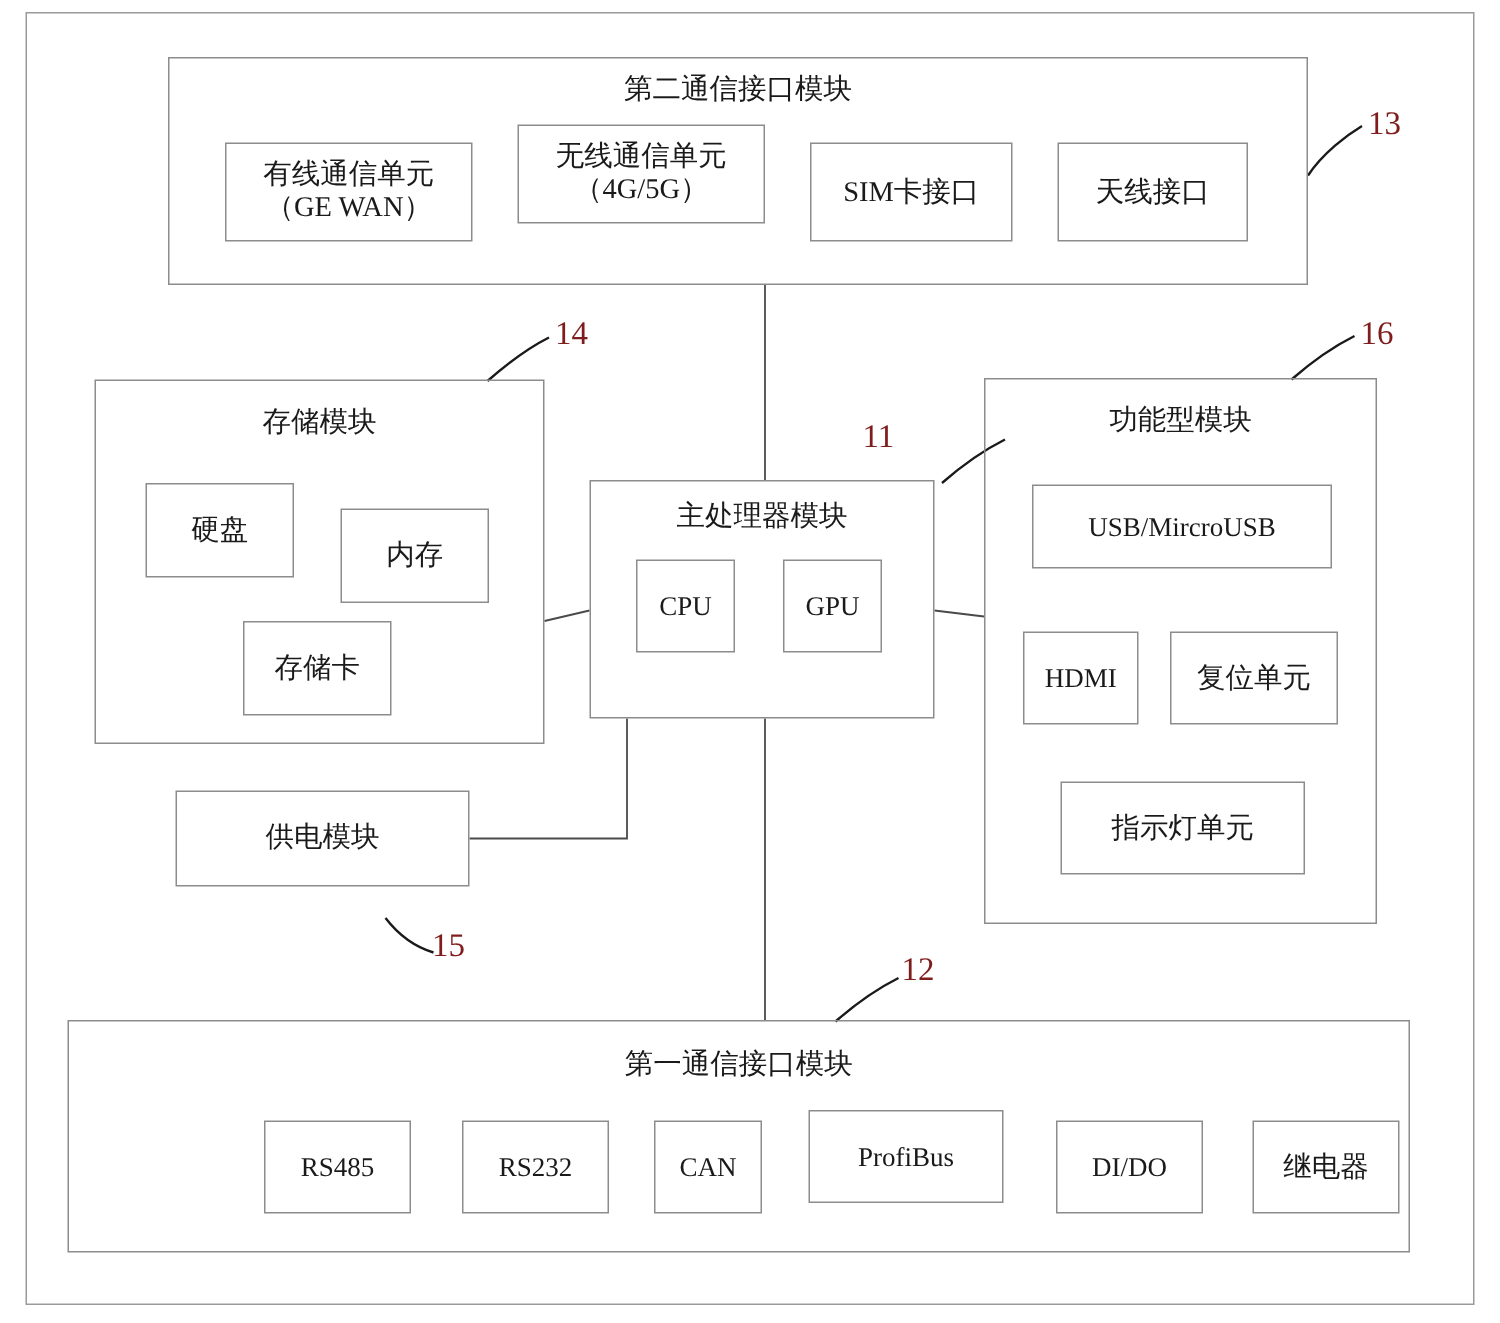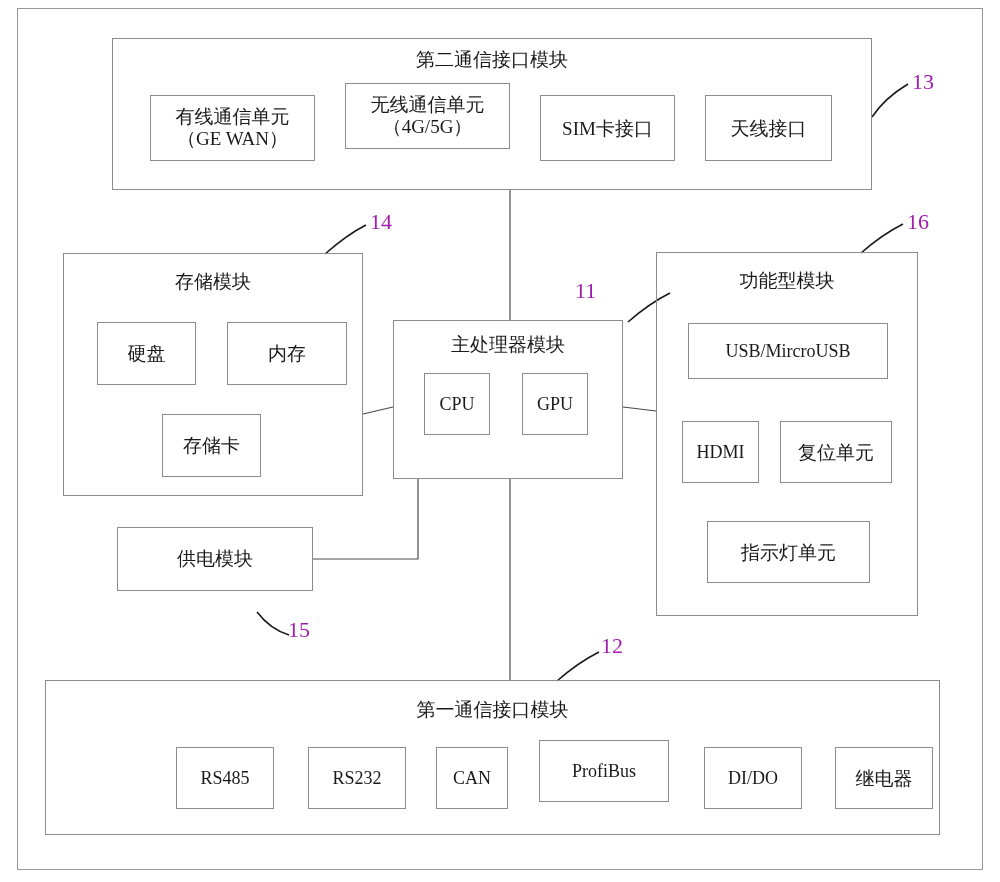--- a/index.html
+++ b/index.html
@@ -60,21 +60,21 @@
   .leaf.cjk { font-size: 19px; }
   .leaf .two-line {
     display: block;
     line-height: 22px;
   }
   .ref-num {
     position: absolute;
     font-size: 22px;
     line-height: 24px;
     font-family: "Liberation Serif", "DejaVu Serif", serif;
-    color: #a21caf;
+    color: #7f1d1d;
   }
   svg.wires {
     position: absolute;
     left: 0;
     top: 0;
     width: 1000px;
     height: 882px;
     pointer-events: none;
   }
   svg.wires path, svg.wires line {
@@ -142,21 +142,21 @@
     </div>
   </div>
   <div class="ref-num" style="left:912px; top:70px;">13</div>
 
   
   <div class="module" style="left:63px; top:253px; width:300px; height:243px;">
     <div class="module-title" style="top:17px;">存储模块</div>
     <div class="leaf cjk" style="left:33px; top:68px; width:99px; height:63px;">
       <span>硬盘</span>
     </div>
-    <div class="leaf cjk" style="left:163px; top:68px; width:120px; height:63px;">
+    <div class="leaf cjk" style="left:163px; top:85px; width:99px; height:63px;">
       <span>内存</span>
     </div>
     <div class="leaf cjk" style="left:98px; top:160px; width:99px; height:63px;align-items:center;">
       <span>存储卡</span>
     </div>
   </div>
   <div class="ref-num" style="left:370px; top:210px;">14</div>
 
   
   <div class="module" style="left:393px; top:320px; width:230px; height:159px;">

